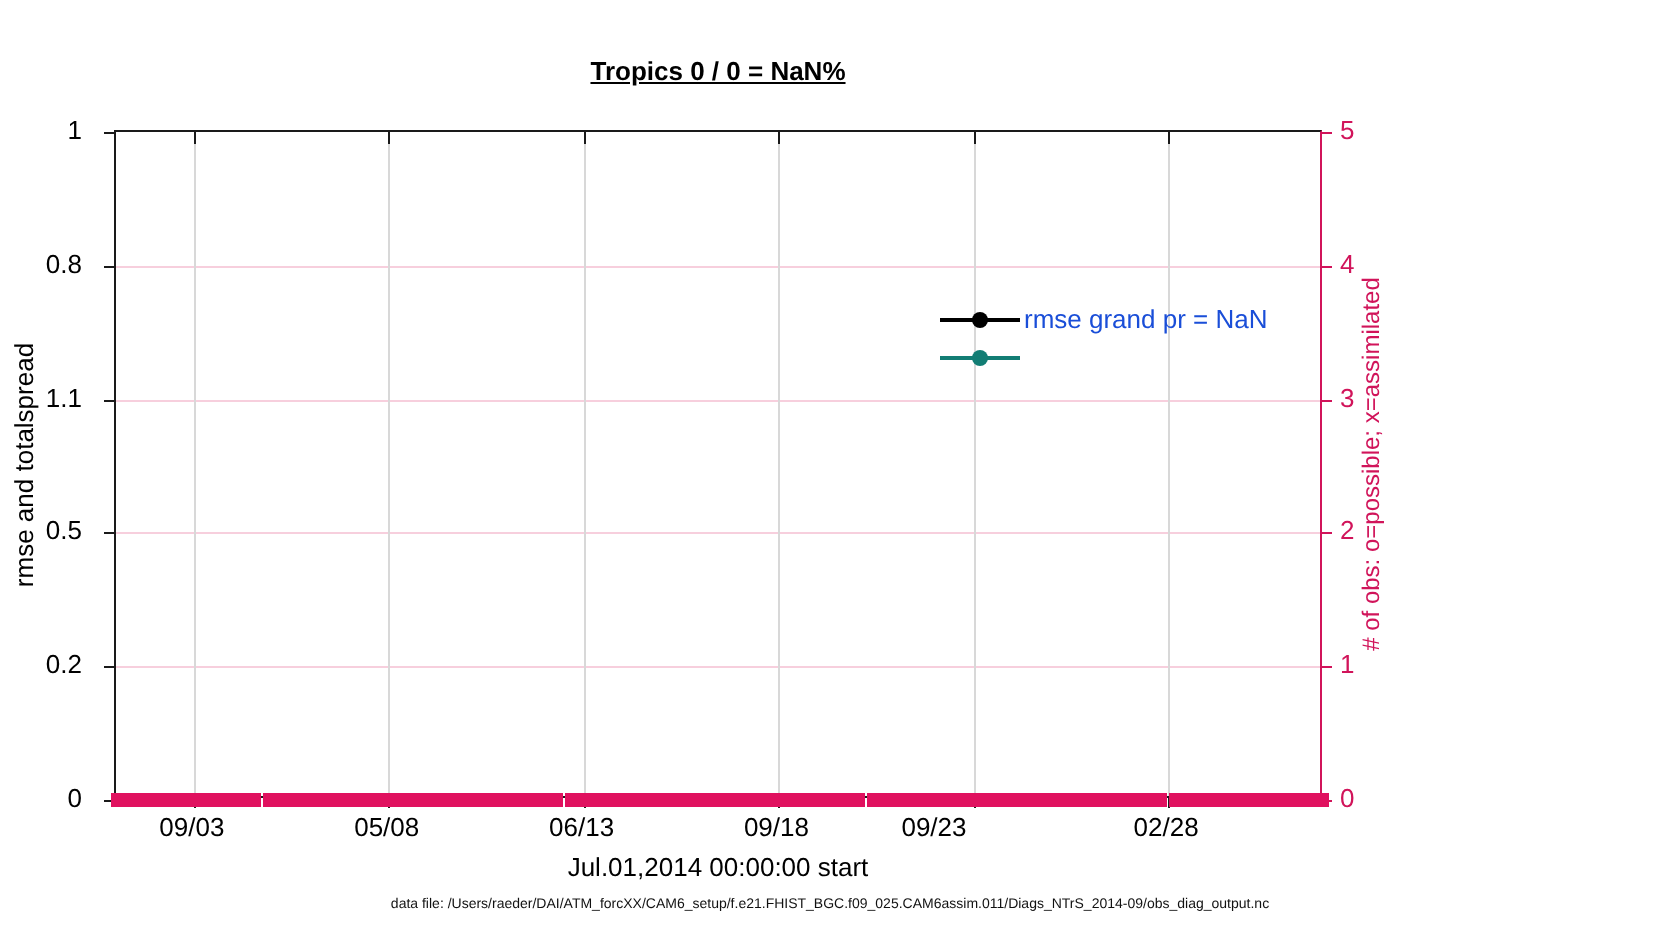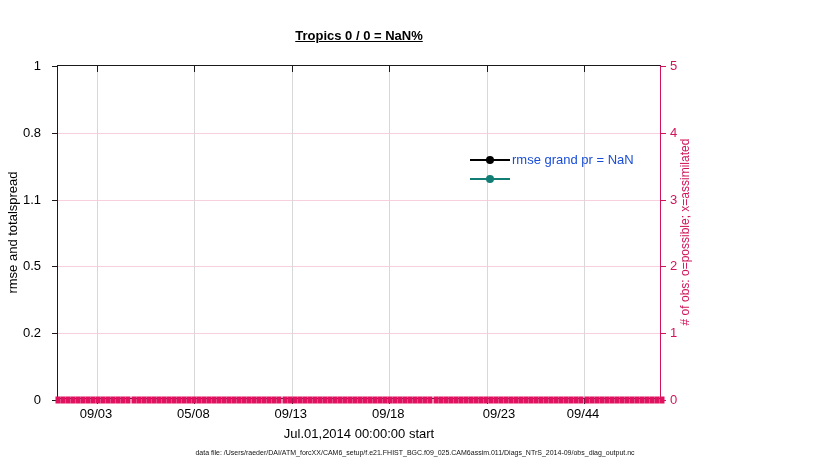--- a/index.html
+++ b/index.html
@@ -445,24 +445,24 @@
     <div class="ytick-text-right" style="top: 267px;">1</div>
     <div class="ytick-text-right" style="top: 200px;">2</div>
     <div class="ytick-text-right" style="top: 134px;">3</div>
     <div class="ytick-text-right" style="top: 67px;">4</div>
     <div class="ytick-text-right" style="top: 0px;">5</div>
   </div>
 
 <div id="x-tick-labels">
     <div class="xtick-text" style="left: 95.958px; text-align: center;">09/03</div>
     <div class="xtick-text" style="left: 193.383px;">05/08</div>
-    <div class="xtick-text" style="left: 290.808px;">09/13</div>
+    <div class="xtick-text" style="left: 290.808px;">06/13</div>
     <div class="xtick-text" style="left: 388.234px;">09/18</div>
-    <div class="xtick-text" style="left: 499px;">09/23</div>
-    <div class="xtick-text" style="left: 583.084px;">09/44</div>
+    <div class="xtick-text" style="left: 467px;">09/23</div>
+    <div class="xtick-text" style="left: 583.084px;">02/28</div>
   </div>
 
 <div id="yaxis-title-left">
   <span>rmse and totalspread</span>
 </div>
 <div id="yaxis-title-right">
   <span># of obs: o=possible; x=assimilated</span>
 </div>
 <div id="xaxis-title">Jul.01,2014 00:00:00 start</div>
 

